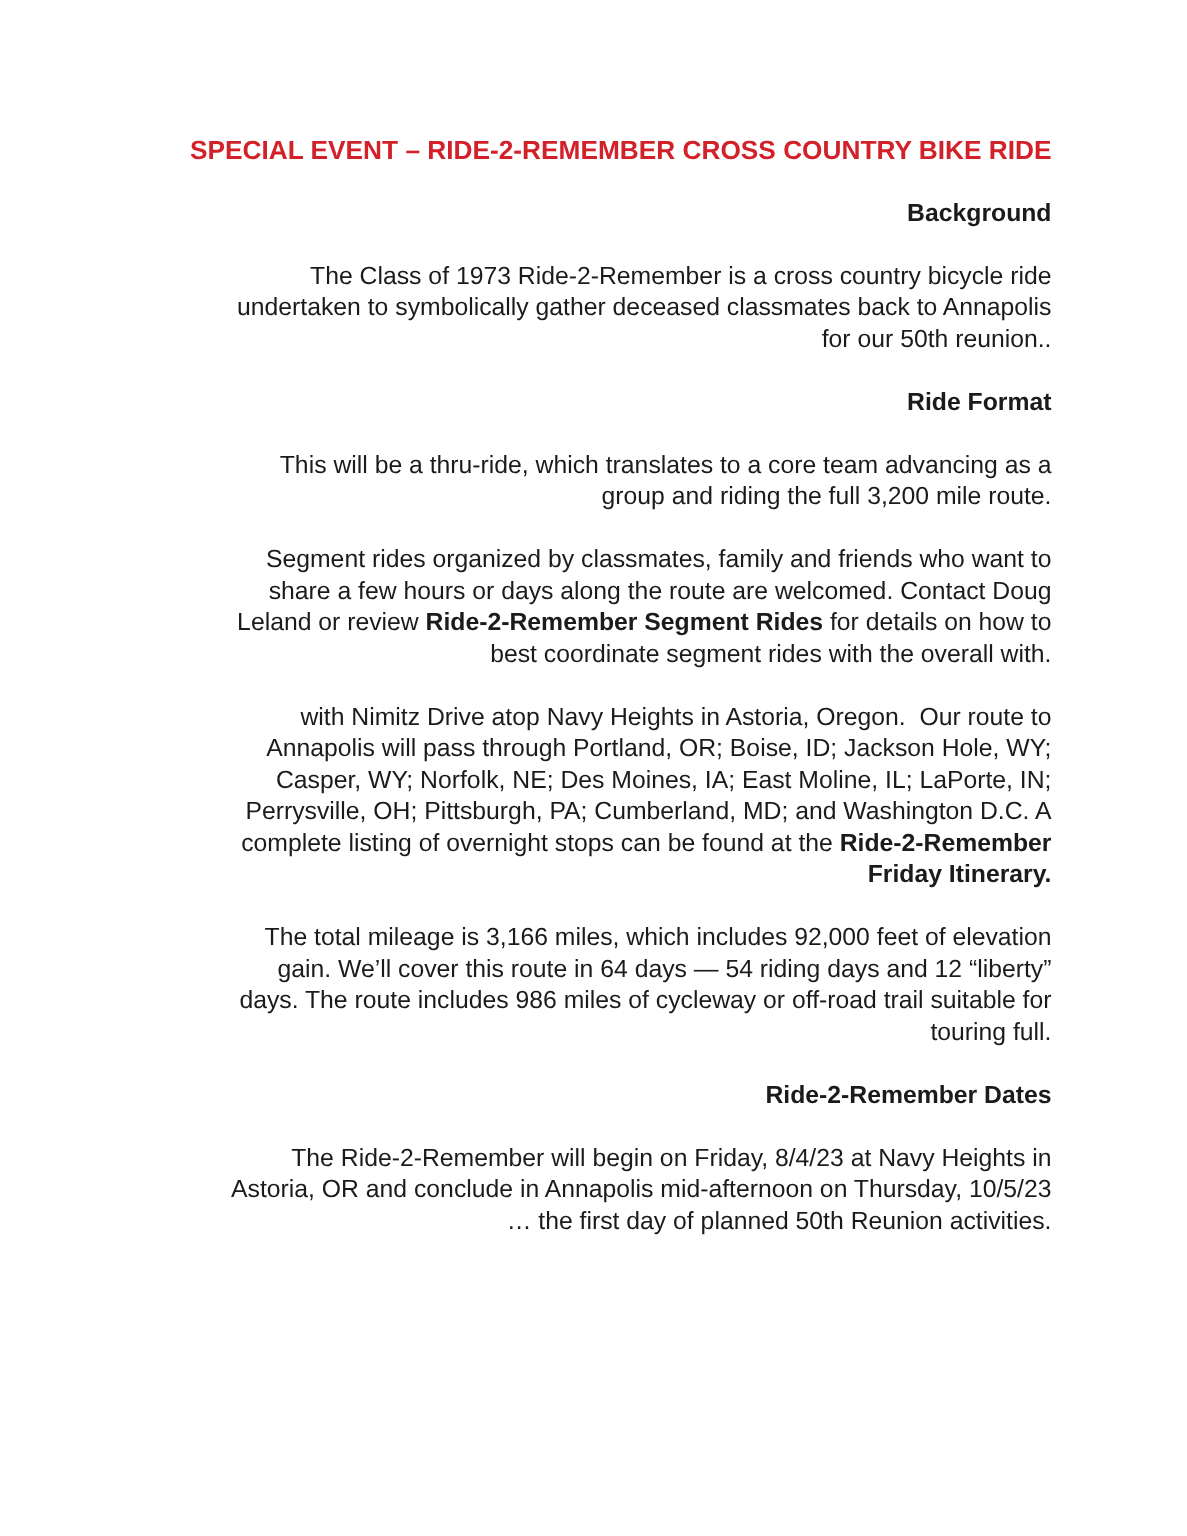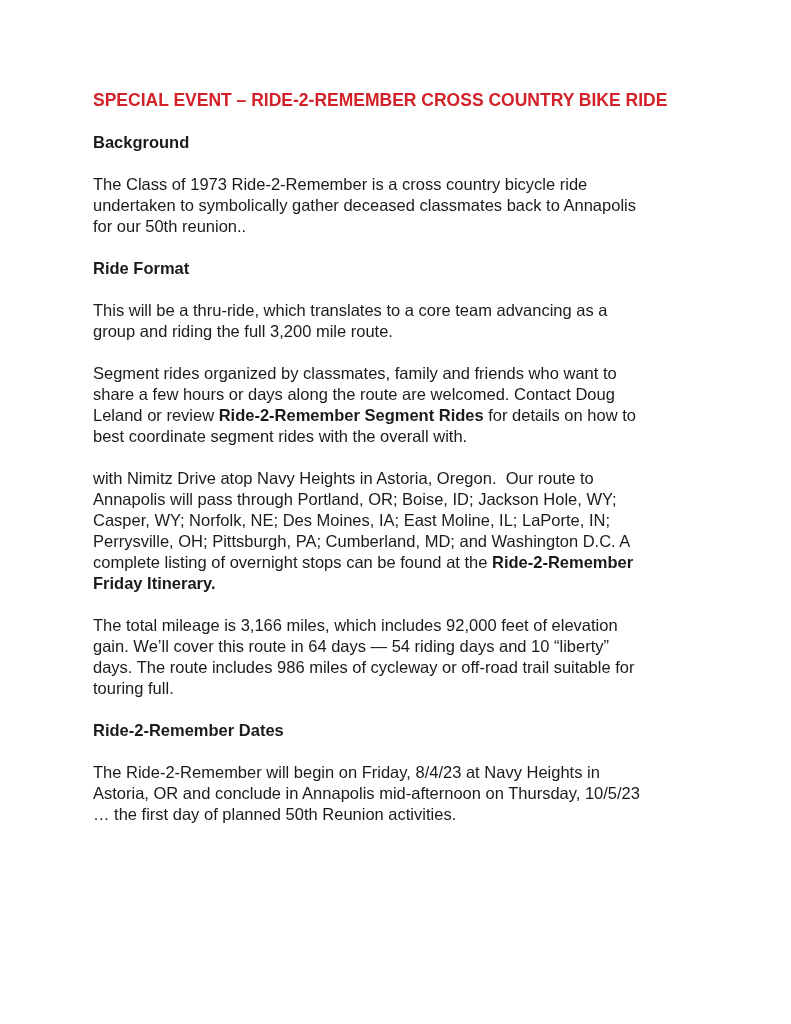--- a/index.html
+++ b/index.html
@@ -8,20 +8,21 @@
     width: 791px;
     height: 1024px;
     background: #ffffff;
     box-sizing: border-box;
     padding: 90px 90px 12px 93px;
     font-family: "Liberation Sans", sans-serif;
     font-size: 16.5px;
     line-height: 21px;
     color: #1b1b1b;
     overflow: hidden;
+    text-align: right;
   }
   .block { margin: 0 0 21px 0; }
   .block.title { font-weight: bold; font-size: 17.5px; }
   .block.heading { font-weight: bold; }
   .line { white-space: pre-wrap; }
   .bold { font-weight: bold; }
 </style>
 </head>
 <body>
 
@@ -54,21 +55,21 @@
       <div class="block paragraph">
         <div class="line"><span>with Nimitz Drive atop Navy Heights in Astoria, Oregon.  Our route to</span></div>
         <div class="line"><span>Annapolis will pass through Portland, OR; Boise, ID; Jackson Hole, WY;</span></div>
         <div class="line"><span>Casper, WY; Norfolk, NE; Des Moines, IA; East Moline, IL; LaPorte, IN;</span></div>
         <div class="line"><span>Perrysville, OH; Pittsburgh, PA; Cumberland, MD; and Washington D.C. A</span></div>
         <div class="line"><span>complete listing of overnight stops can be found at the </span><span class="bold">Ride-2-Remember</span></div>
         <div class="line"><span class="bold">Friday Itinerary.</span></div>
       </div>
       <div class="block paragraph">
         <div class="line"><span>The total mileage is 3,166 miles, which includes 92,000 feet of elevation</span></div>
-        <div class="line"><span>gain. We’ll cover this route in 64 days — 54 riding days and 10 “liberty”</span></div>
+        <div class="line"><span>gain. We’ll cover this route in 64 days — 54 riding days and 12 “liberty”</span></div>
         <div class="line"><span>days. The route includes 986 miles of cycleway or off-road trail suitable for</span></div>
         <div class="line"><span>touring full.</span></div>
       </div>
       <div class="block heading">
         <div class="line"><span class="bold">Ride-2-Remember Dates</span></div>
       </div>
       <div class="block paragraph">
         <div class="line"><span>The Ride-2-Remember will begin on Friday, 8/4/23 at Navy Heights in</span></div>
         <div class="line"><span>Astoria, OR and conclude in Annapolis mid-afternoon on Thursday, 10/5/23</span></div>
         <div class="line"><span>… the first day of planned 50th Reunion activities.</span></div>

